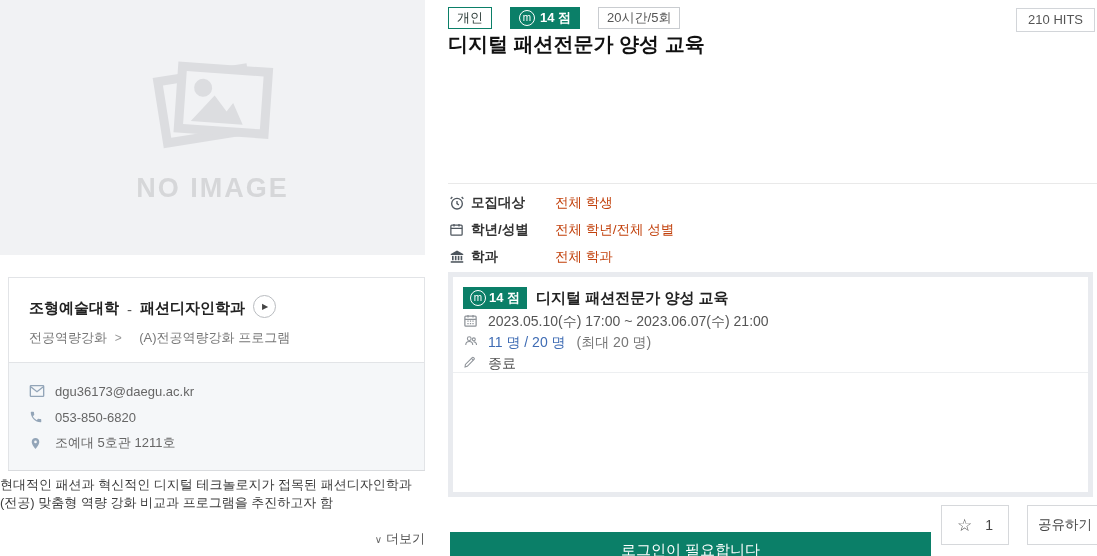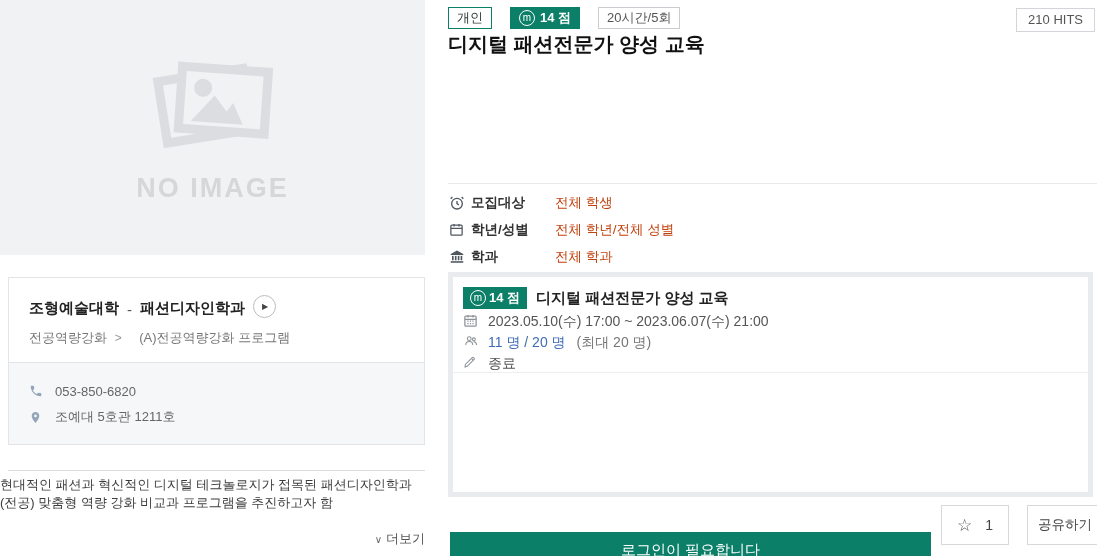--- a/index.html
+++ b/index.html
@@ -139,20 +139,29 @@
     </div>
     <div class="dept-path">
       <span>전공역량강화</span>
       <span class="chev">&gt;</span>
       <span>(A)전공역량강화 프로그램</span>
     </div>
   </div>
   <div class="dept-contact">
     <div class="contact-row">
       <span class="cicon">
+        <svg width="16" height="14" viewBox="0 0 24 20" fill="none" stroke="currentColor" stroke-width="2">
+            <rect x="2" y="2" width="20" height="16" rx="1"></rect>
+            <path d="M2.5 3.5 L12 11 L21.5 3.5"></path>
+          </svg>
+      </span>
+      <span>dgu36173@daegu.ac.kr</span>
+    </div>
+    <div class="contact-row">
+      <span class="cicon">
         <svg width="14" height="14" viewBox="0 0 24 24" fill="currentColor">
             <path d="M6.62 10.79c1.44 2.83 3.76 5.14 6.59 6.59l2.2-2.21c.27-.26.67-.36 1.02-.24 1.12.37 2.33.57 3.57.57.55 0 1 .45 1 1V20c0 .55-.45 1-1 1-9.39 0-17-7.61-17-17 0-.55.45-1 1-1h3.5c.55 0 1 .45 1 1 0 1.25.2 2.45.57 3.57.11.35.03.74-.25 1.02l-2.2 2.2z"></path>
           </svg>
       </span>
       <span>053-850-6820</span>
     </div>
     <div class="contact-row">
       <span class="cicon">
         <svg width="13" height="15" viewBox="0 0 24 24" fill="currentColor">
             <path d="M12 2C8.13 2 5 5.13 5 9c0 5.25 7 13 7 13s7-7.75 7-13c0-3.87-3.13-7-7-7zm0 9.5A2.5 2.5 0 1 1 12 6.5a2.5 2.5 0 0 1 0 5z"></path>

